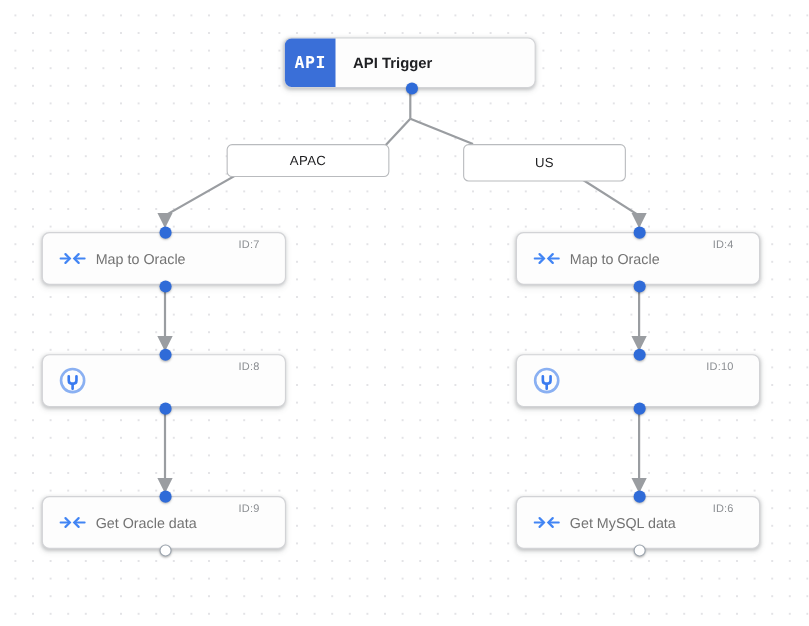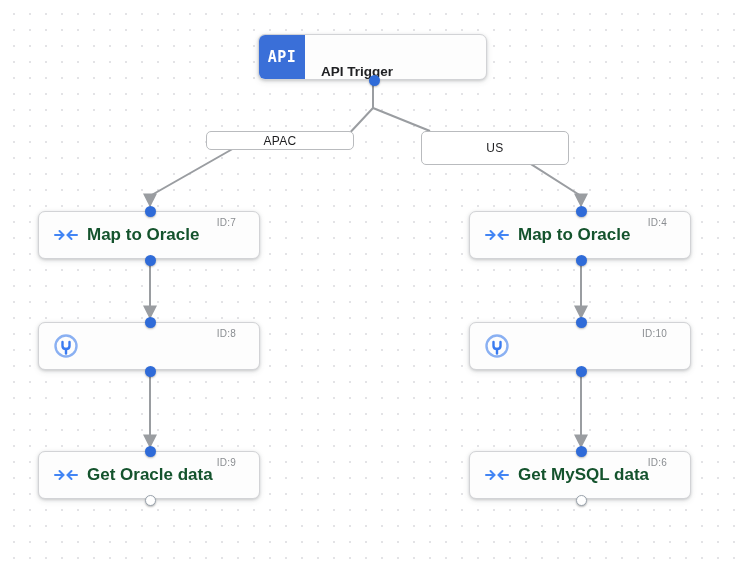--- a/index.html
+++ b/index.html
@@ -40,21 +40,20 @@
     background: #fdfdfd;
     border: 1px solid #d2d3d6;
     border-radius: 7px;
     box-shadow: 0 1px 3px rgba(60,64,67,0.22), 0 2px 6px rgba(60,64,67,0.10);
     display: flex;
     align-items: center;
   }
   .node.trigger {
     padding: 0;
     overflow: visible;
-    align-items: flex-end;
   }
 
   .icon-block {
     width: 46px;
     height: 100%;
     background: #3a6fd8;
     border-radius: 6px 0 0 6px;
     display: flex;
     align-items: center;
     justify-content: center;
@@ -62,23 +61,23 @@
   }
   .icon-block .api-text {
     color: #ffffff;
     font-family: "DejaVu Sans Mono", monospace;
     font-size: 15px;
     font-weight: bold;
     letter-spacing: 0.5px;
   }
 
   .node-title {
-    font-size: 17px;
-    color: #14532d;
-    font-weight: bold;
+    font-size: 13px;
+    color: #737373;
+    font-weight: normal;
     white-space: nowrap;
   }
   .trigger .node-title {
     font-weight: bold;
     font-size: 13.5px;
     margin-left: 16px;
     color: #202124;
   }
 
   .node-icon {
@@ -164,21 +163,21 @@
   </svg>
 
   <div class="node trigger" style="left:258px; top:34px; width:229px; height:46px;">
     <div class="icon-block">
       <span class="api-text">API</span>
     </div>
     <span class="node-title">API Trigger</span>
     <div class="port" style="left:110px; top:40px;"></div>
   </div>
 
-  <div class="branch-label" style="left:206px; top:131px; width:148px; height:19px;">
+  <div class="branch-label" style="left:206px; top:131px; width:148px; height:30px;">
     <span>APAC</span>
   </div>
   <div class="branch-label" style="left:421px; top:131px; width:148px; height:34px;">
     <span>US</span>
   </div>
 
   <div class="node" style="left:38px; top:211px; width:222px; height:48px;">
     <span class="node-icon">
       <svg width="24" height="18" viewBox="0 0 24 18">
         <g stroke="#4285f4" stroke-width="2" fill="none" stroke-linecap="round">

